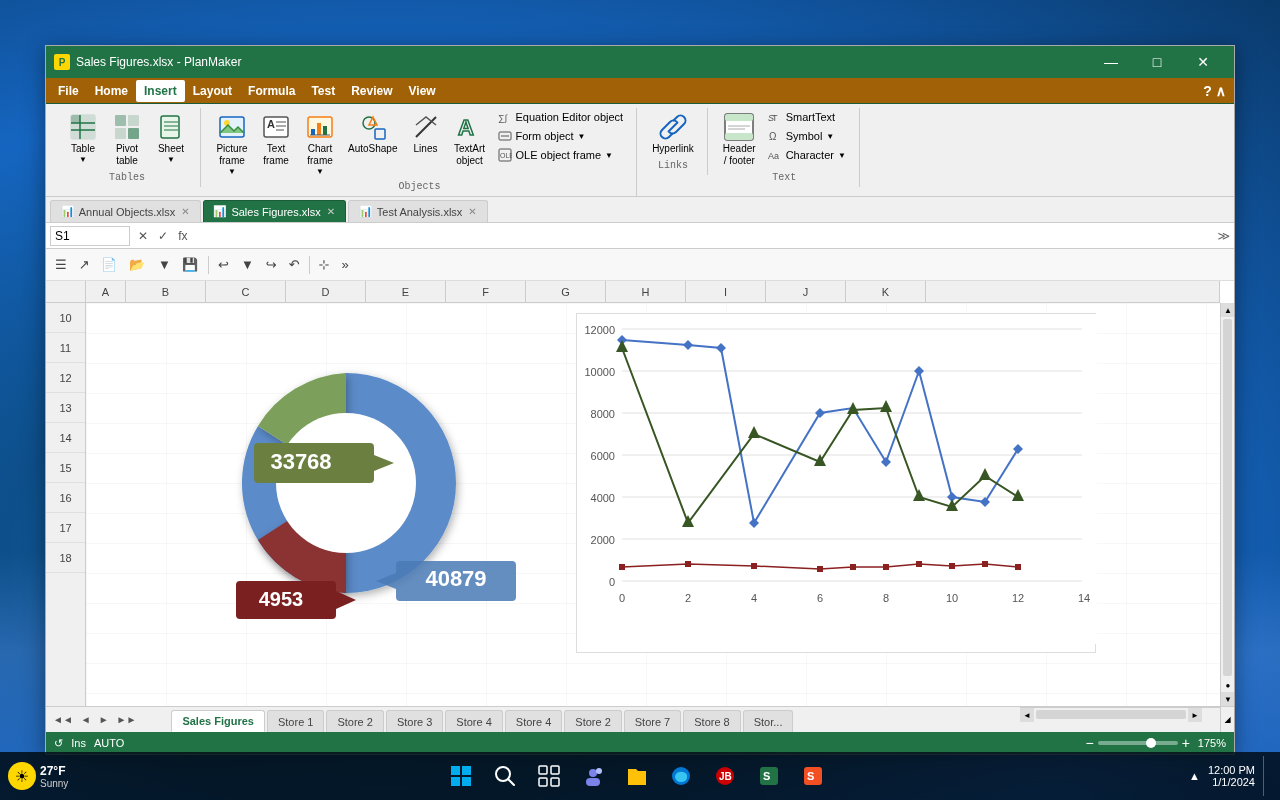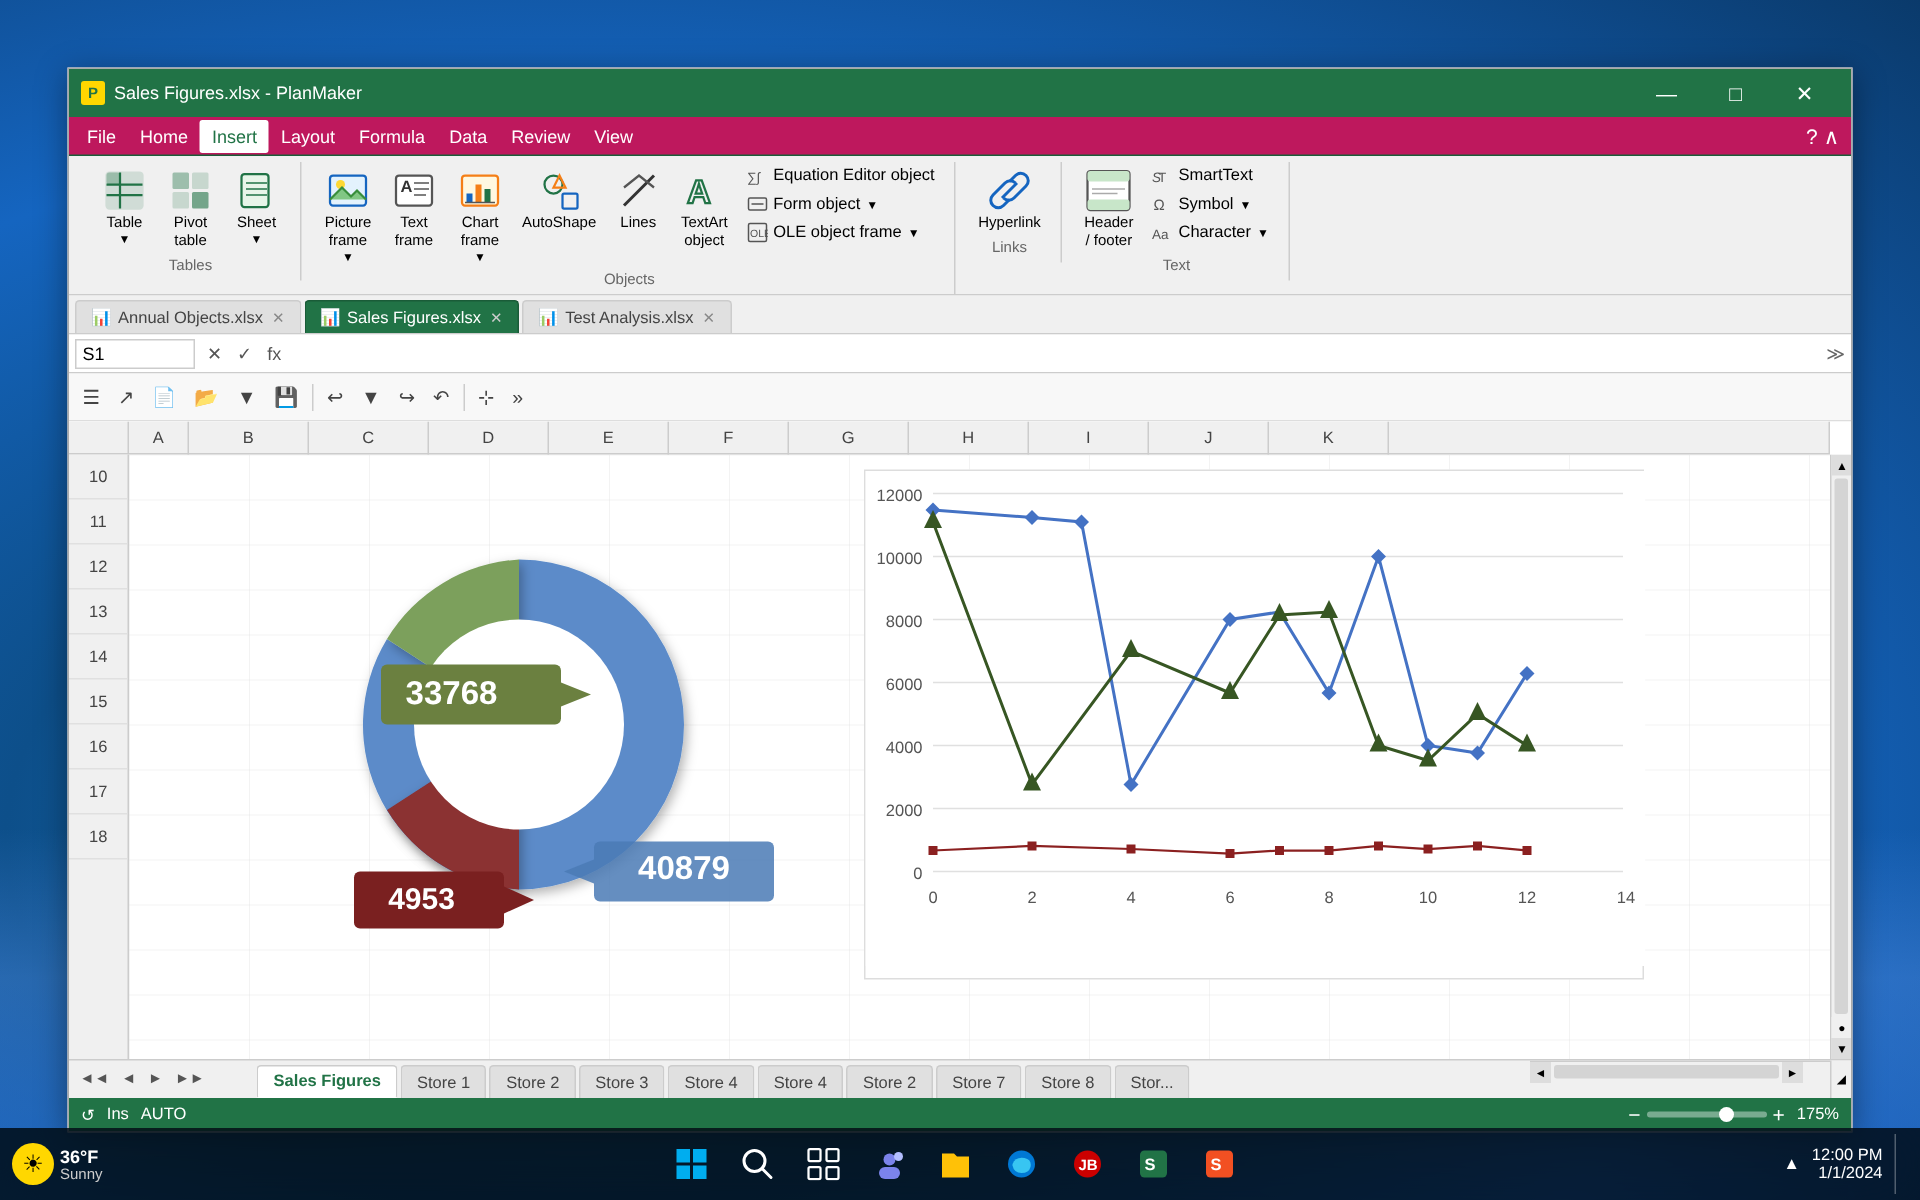--- a/index.html
+++ b/index.html
@@ -9,31 +9,31 @@
     .window { position: absolute; top: 45px; left: 45px; width: 1190px; height: 710px; background: #fff; border: 1px solid #aaa; box-shadow: 0 4px 20px rgba(0,0,0,0.4); display: flex; flex-direction: column; }
 
     
     .titlebar { height: 32px; background: #217346; display: flex; align-items: center; padding: 0 8px; color: #fff; font-size: 12px; }
     .titlebar-icon { width: 16px; height: 16px; background: #ffd700; border-radius: 2px; margin-right: 6px; display: flex; align-items: center; justify-content: center; font-size: 10px; font-weight: bold; color: #217346; }
     .titlebar-title { flex: 1; font-size: 12px; }
     .titlebar-controls { display: flex; gap: 0; }
     .titlebar-btn { width: 46px; height: 32px; display: flex; align-items: center; justify-content: center; cursor: pointer; color: #fff; font-size: 14px; }
 
     
-    .menubar { height: 26px; background: #be185d; display: flex; align-items: center; padding: 0 4px; border-bottom: 1px solid #1a5c38; }
+    .menubar { height: 26px; background: #a16207; display: flex; align-items: center; padding: 0 4px; border-bottom: 1px solid #1a5c38; font-weight: bold; }
     .menu-item { padding: 4px 8px; color: #fff; cursor: pointer; font-size: 12px; border-radius: 2px; }
     .menu-item:hover, .menu-item.active { background: #1a5c38; }
     .menu-item.active { background: #fff; color: #217346; }
 
     
     .ribbon { background: #f0f0f0; border-bottom: 1px solid #ccc; padding: 4px 8px 0; }
     .ribbon-content { display: flex; align-items: flex-start; gap: 2px; }
     .ribbon-group { display: flex; flex-direction: column; align-items: center; border-right: 1px solid #ccc; padding: 0 8px 4px; min-width: fit-content; }
     .ribbon-group-items { display: flex; align-items: flex-start; gap: 2px; }
-    .ribbon-group-label { font-size: 10px; color: #666; margin-top: 2px; text-align: center; }
+    .ribbon-group-label { font-size: 10px; color: #666; margin-top: 2px; text-align: center; font-family: Liberation Mono, monospace; }
     .ribbon-btn { display: flex; flex-direction: column; align-items: center; padding: 2px 4px; cursor: pointer; border: 1px solid transparent; border-radius: 2px; min-width: 42px; }
     .ribbon-btn-icon { width: 32px; height: 32px; display: flex; align-items: center; justify-content: center; font-size: 20px; }
     .ribbon-btn-label { font-size: 10px; text-align: center; line-height: 1.2; }
     .ribbon-side { display: flex; flex-direction: column; gap: 1px; }
     .ribbon-side-item { display: flex; align-items: center; gap: 4px; padding: 1px 4px; cursor: pointer; border: 1px solid transparent; border-radius: 2px; font-size: 11px; white-space: nowrap; }
     .help-area { margin-left: auto; display: flex; align-items: center; gap: 4px; padding-right: 4px; }
 
     
     .formula-bar { height: 26px; background: #fff; border-bottom: 1px solid #ccc; display: flex; align-items: center; padding: 0 4px; gap: 4px; }
     .cell-ref { width: 80px; border: 1px solid #ccc; padding: 2px 4px; font-size: 12px; }
@@ -118,21 +118,21 @@
       <div class="titlebar-btn close">✕</div>
     </div>
   </div>
 
   <div class="menubar">
     <div class="menu-item">File</div>
     <div class="menu-item">Home</div>
     <div class="menu-item active">Insert</div>
     <div class="menu-item">Layout</div>
     <div class="menu-item">Formula</div>
-    <div class="menu-item">Data</div>
+    <div class="menu-item">Test</div>
     <div class="menu-item">Review</div>
     <div class="menu-item">View</div>
     <div class="help-area">
       <span style="color:#fff;font-size:14px;cursor:pointer;">?</span>
       <span style="color:#fff;font-size:14px;cursor:pointer;">∧</span>
     </div>
   </div>
 
   <div class="ribbon">
     <div class="ribbon-content">
@@ -573,21 +573,21 @@
       </div>
       <span>175%</span>
     </div>
   </div>
 </div>
 
 <div class="taskbar">
   <div class="weather">
     <div style="width:28px;height:28px;background:#ffd700;border-radius:50%;display:flex;align-items:center;justify-content:center;font-size:16px;">☀</div>
     <div>
-      <div style="color:#fff;font-size:12px;font-weight:bold;">36°F</div>
+      <div style="color:#fff;font-size:12px;font-weight:bold;">27°F</div>
       <div style="color:#ccc;font-size:10px;">Sunny</div>
     </div>
   </div>
   <div class="taskbar-icons">
     <div class="taskbar-icon">
       <svg width="24" height="24" viewBox="0 0 24 24">
           <rect x="2" y="2" width="9" height="9" fill="#00adef"></rect>
           <rect x="13" y="2" width="9" height="9" fill="#00adef"></rect>
           <rect x="2" y="13" width="9" height="9" fill="#00adef"></rect>
           <rect x="13" y="13" width="9" height="9" fill="#00adef"></rect>

